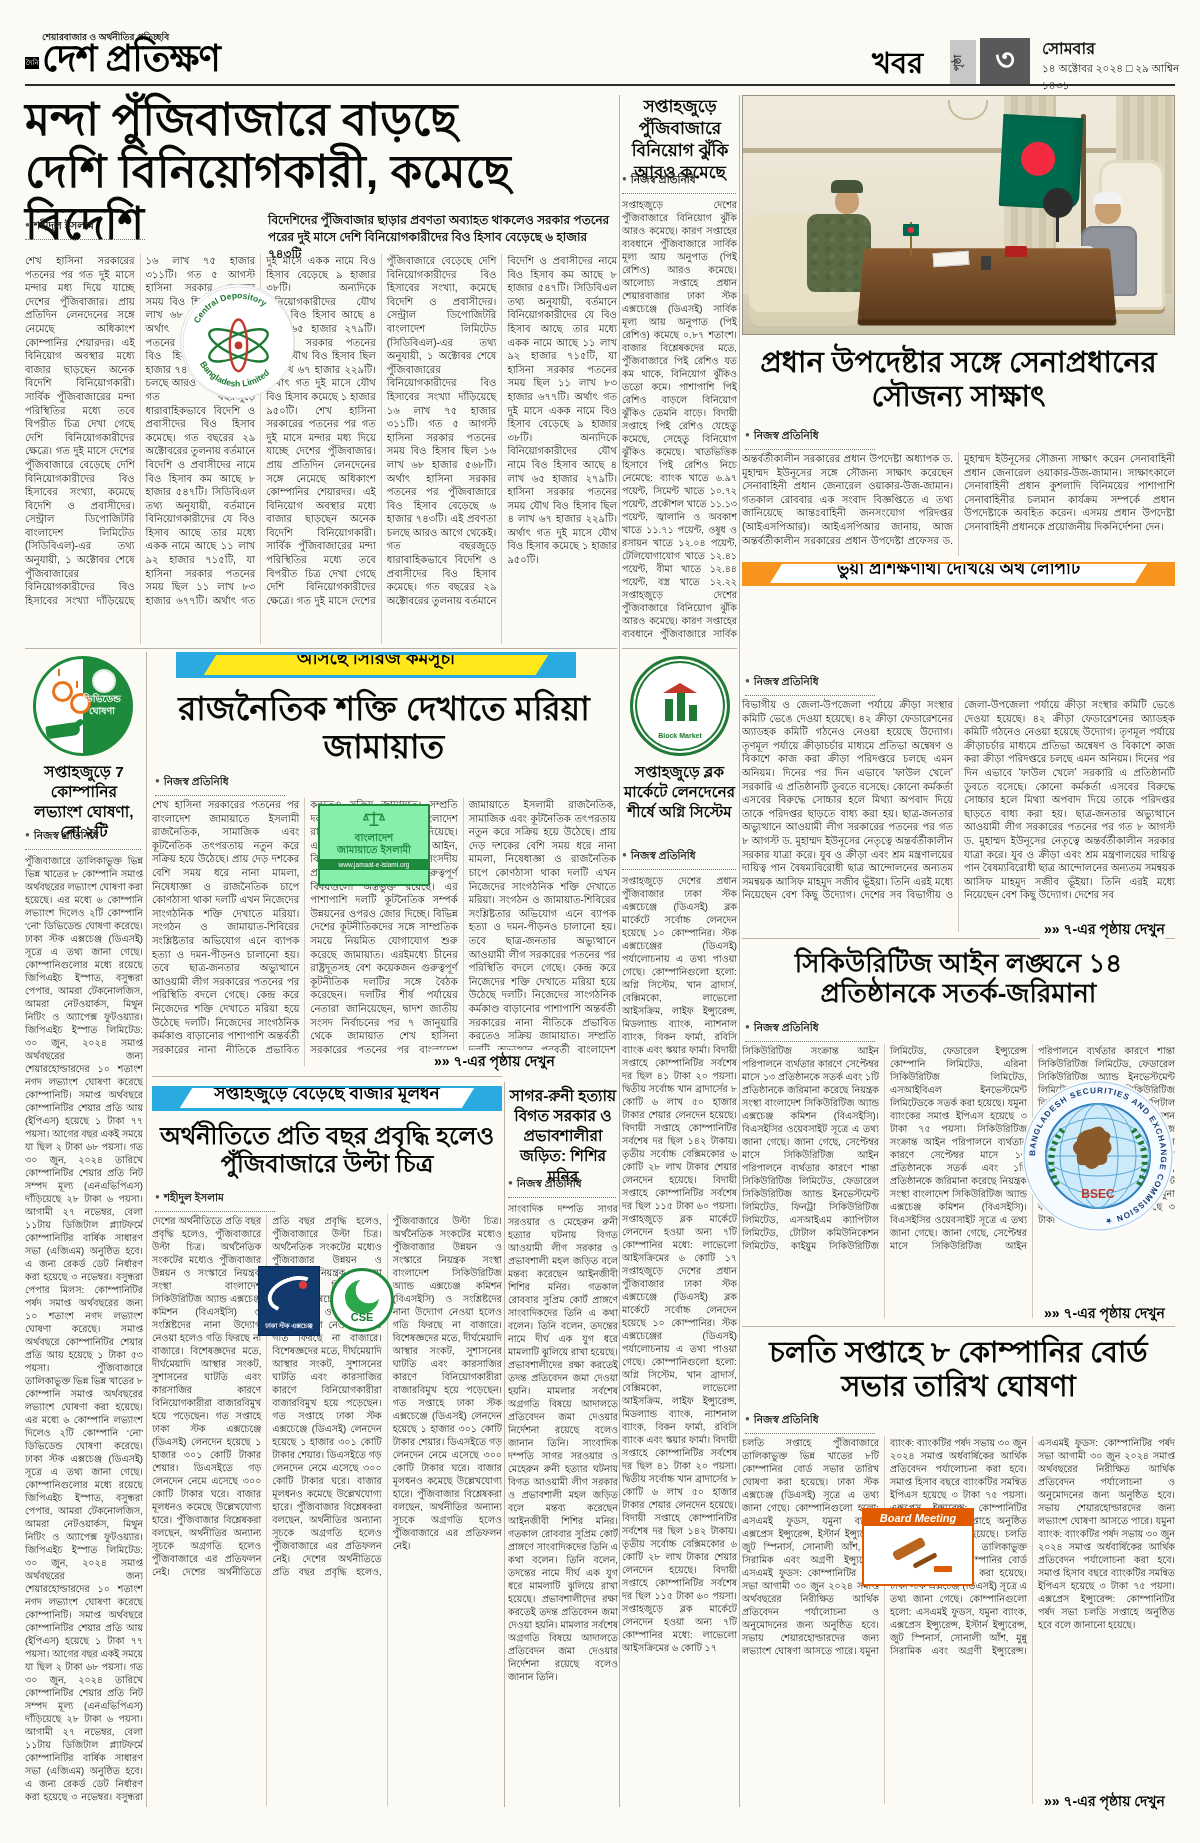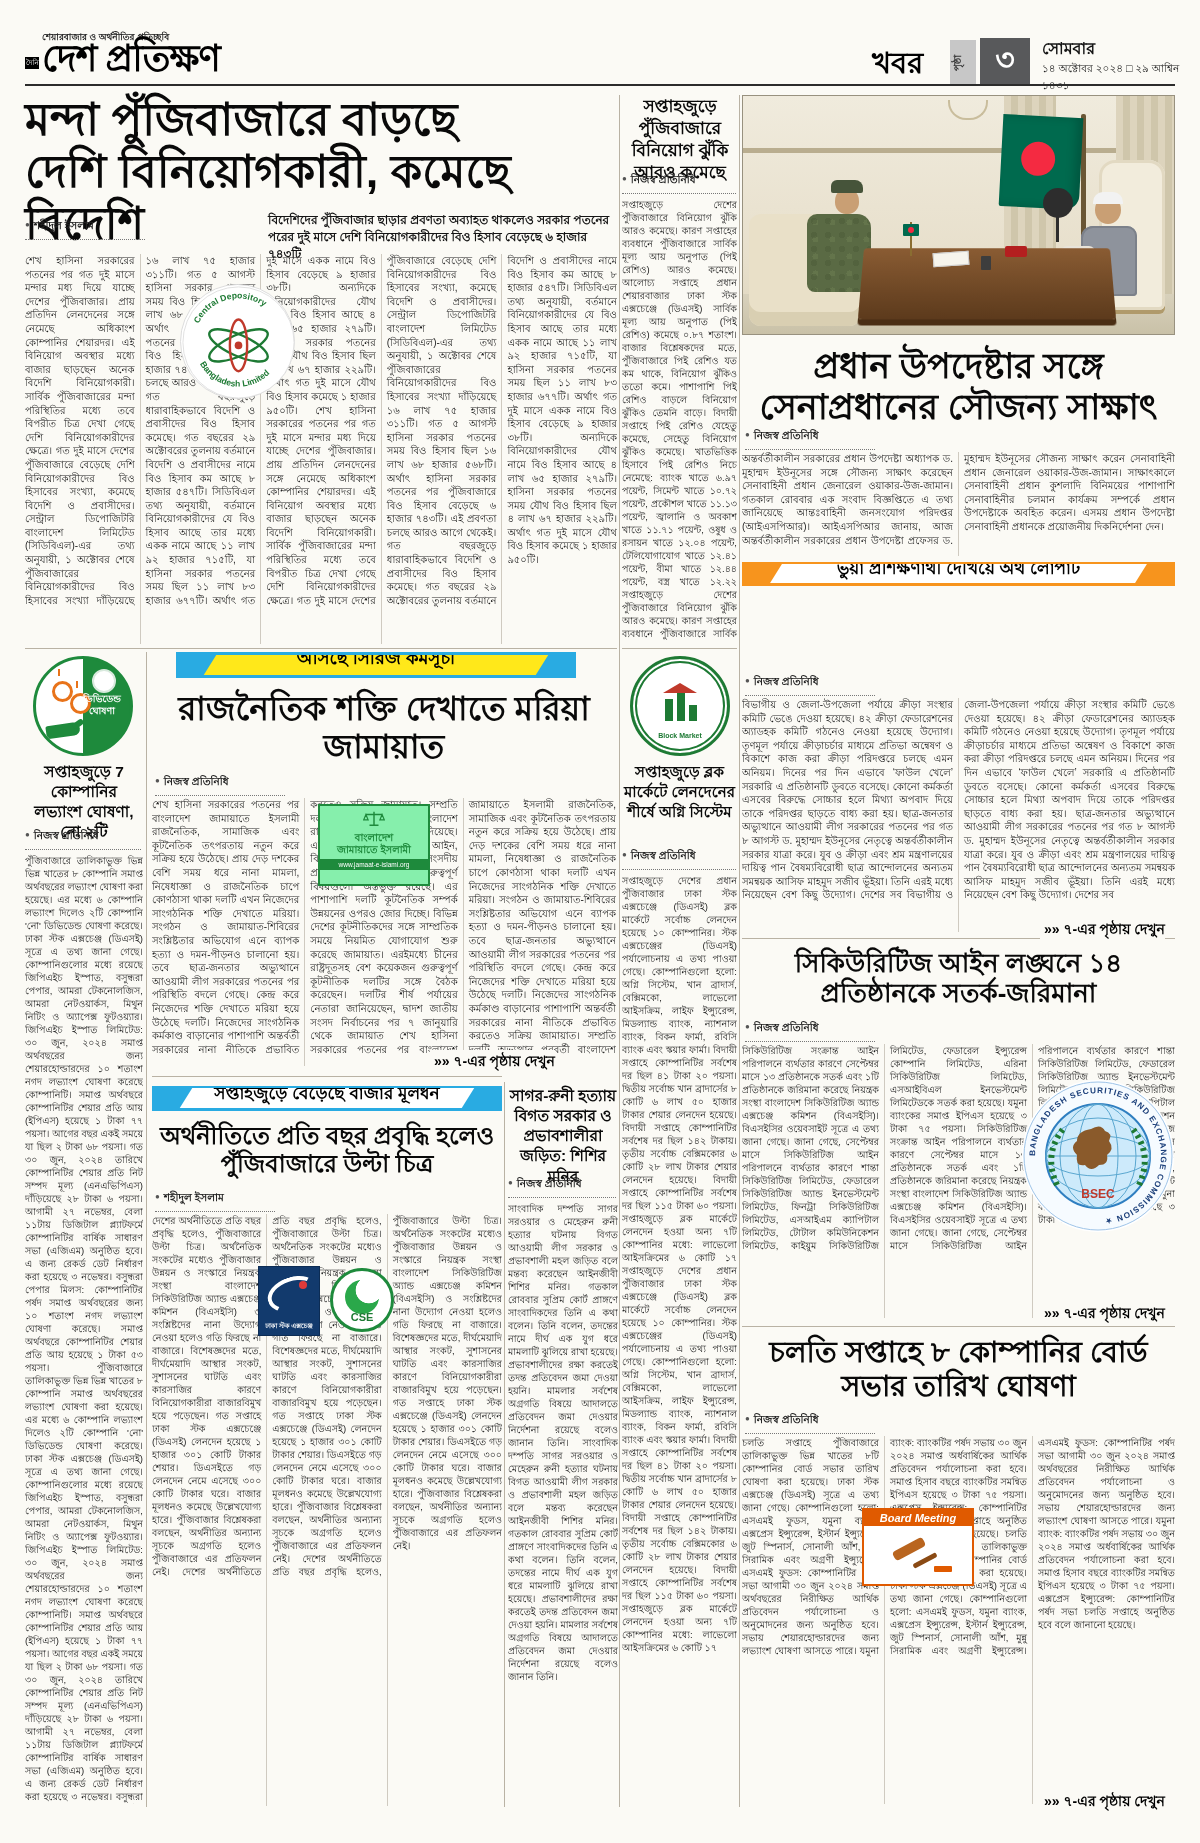--- a/index.html
+++ b/index.html
@@ -200,21 +200,21 @@
     <div class="ph ph-officer-cap"></div>
     <div class="ph ph-desk"></div>
     <div class="ph ph-tpole"></div>
     <div class="ph ph-tflag">
         <i></i>
       </div>
     <div class="ph ph-paper"></div>
     <div class="ph ph-phone"></div>
     <div class="ph ph-pens"></div>
   </div>
-  <div class="b hl ctr" style="left:742px;top:346px;width:433px;font-size:35px">প্রধান উপদেষ্টার সঙ্গে সেনাপ্রধানের সৌজন্য সাক্ষাৎ</div>
+  <div class="b hl ctr" style="left:742px;top:346px;width:433px;font-size:29px">প্রধান উপদেষ্টার সঙ্গে সেনাপ্রধানের সৌজন্য সাক্ষাৎ</div>
   <div class="b byline" style="left:745px;top:428px;width:130px">
     <span class="dot">●</span><span>নিজস্ব প্রতিনিধি</span>
   </div>
   <div class="b body c2" style="left:742px;top:452px;width:433px;height:104px">অন্তর্বর্তীকালীন সরকারের প্রধান উপদেষ্টা অধ্যাপক ড. মুহাম্মদ ইউনূসের সঙ্গে সৌজন্য সাক্ষাৎ করেছেন সেনাবাহিনী প্রধান জেনারেল ওয়াকার-উজ-জামান। গতকাল রোববার এক সংবাদ বিজ্ঞপ্তিতে এ তথ্য জানিয়েছে আন্তঃবাহিনী জনসংযোগ পরিদপ্তর (আইএসপিআর)। আইএসপিআর জানায়, আজ অন্তর্বর্তীকালীন সরকারের প্রধান উপদেষ্টা প্রফেসর ড. মুহাম্মদ ইউনূসের সৌজন্য সাক্ষাৎ করেন সেনাবাহিনী প্রধান জেনারেল ওয়াকার-উজ-জামান। সাক্ষাৎকালে সেনাবাহিনী প্রধান কুশলাদি বিনিময়ের পাশাপাশি সেনাবাহিনীর চলমান কার্যক্রম সম্পর্কে প্রধান উপদেষ্টাকে অবহিত করেন। এসময় প্রধান উপদেষ্টা সেনাবাহিনী প্রধানকে প্রয়োজনীয় দিকনির্দেশনা দেন।</div>
 
   <div class="b banner bn-fraud" style="left:742px;top:562px;width:433px;height:24px">
     <span class="wedge wl"></span>
     <span>ভুয়া প্রশিক্ষণার্থী দেখিয়ে অর্থ লোপাট</span>
     <span class="wedge wr"></span>
   </div>

